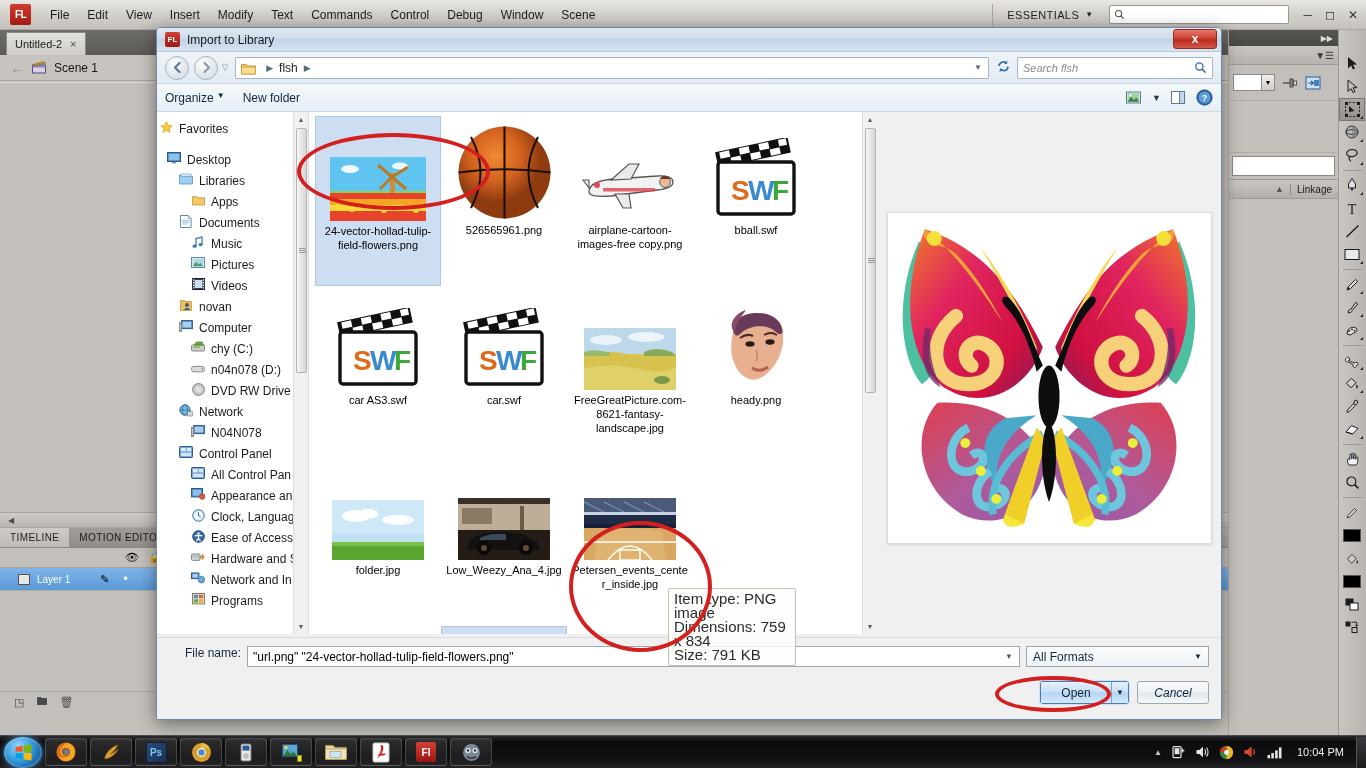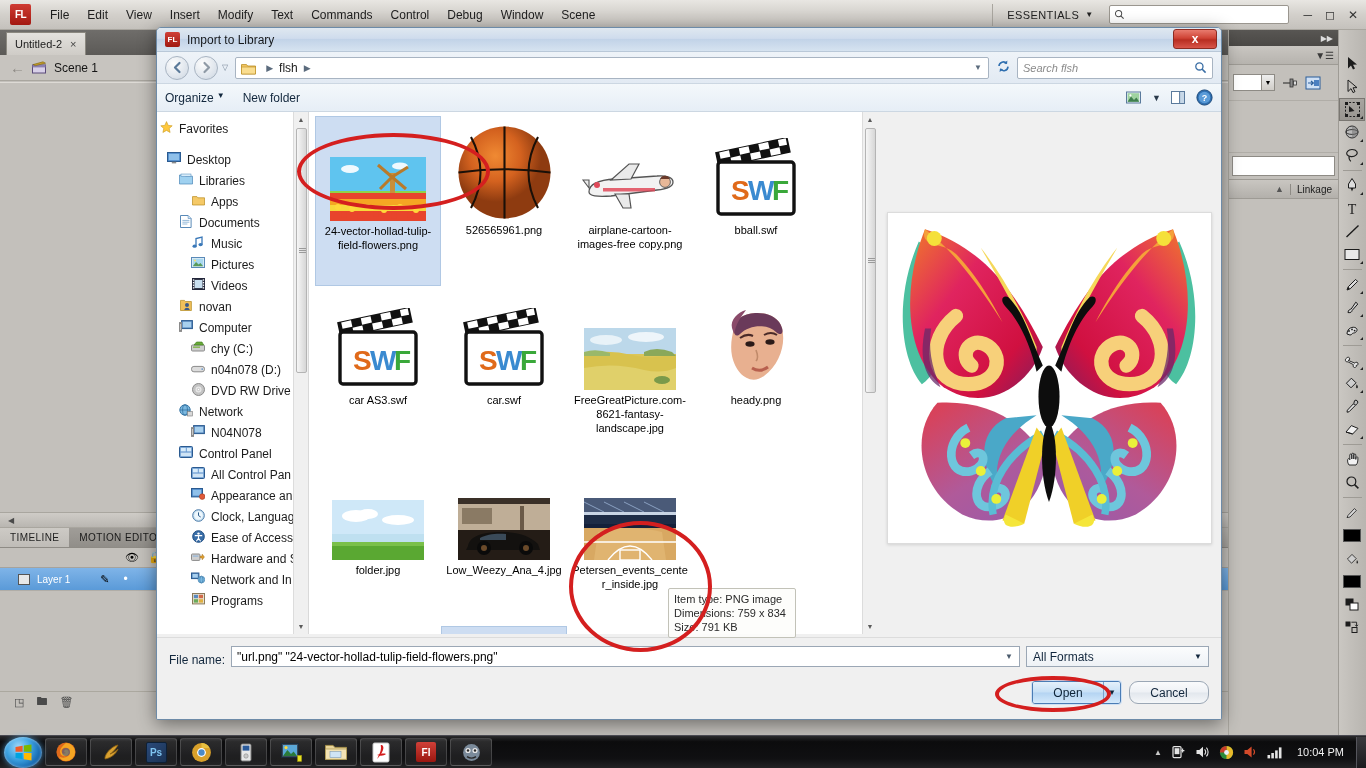--- a/index.html
+++ b/index.html
@@ -323,21 +323,21 @@
   .preview-card {
     width: 325px; height: 332px; background: #fff;
     border: 1px solid #dcdcdc; box-shadow: 0 1px 3px rgba(0,0,0,0.13);
     display:flex; align-items:center; justify-content:center;
   }
 
   .dlg-footer {
     position: absolute; left: 0; bottom: 0; width: 100%; height: 82px;
     background: #f0f0f0; border-top: 1px solid #dcdcdc;
   }
-  .fn-row { display:flex; align-items:flex-end; padding: 8px 12px 4px 12px; gap: 6px;}
+  .fn-row { display:flex; align-items:flex-start; padding: 8px 12px 4px 12px; gap: 6px; margin-left: 16px;}
   .fn-label { font-size: 12px; color: #12273d; }
   .fn-input {
     flex: 1; height: 21px; background: #fff; border: 1px solid #9ba7b5;
     display: flex; align-items: center; padding: 0 5px; position: relative;
     font-size: 12px; color: #000;
   }
   .fn-input .cv { position:absolute; right: 6px; font-size: 8px; color:#4a5a6c;}
   .fmt-combo {
     width: 183px; height: 21px; background: linear-gradient(to bottom,#fbfcfd,#eef2f6);
     border: 1px solid #9ba7b5; display:flex; align-items:center;
@@ -354,32 +354,32 @@
     width: 70px; background: linear-gradient(to bottom,#e4f0fb 0%,#c7e0f6 48%,#b4d4f2 52%,#d4e9fb 100%);
     display:flex; align-items:center; justify-content:center;
     font-size: 12px; color: #0e2438;
   }
   .btn-open .split {
     width: 17px; border-left: 1px solid #7ba2cc;
     background: linear-gradient(to bottom,#e4f0fb 0%,#c7e0f6 48%,#b4d4f2 52%,#d4e9fb 100%);
     display:flex; align-items:center; justify-content:center; font-size: 8px; color:#0e2438;
   }
   .btn-cancel {
-    width: 80px; height: 23px; border: 1px solid #9ba7b5; border-radius: 9px;
+    width: 72px; height: 23px; border: 1px solid #9ba7b5; border-radius: 3px;
     background: linear-gradient(to bottom,#fafbfc 0%,#eef1f5 48%,#e2e7ed 52%,#f5f7f9 100%);
     display:flex; align-items:center; justify-content:center;
-    font-size: 12px; color: #12273d;
+    font-size: 12px; color: #12273d; font-style: italic;
   }
 
   
   .tooltip {
     position: absolute; left: 511px; top: 560px; width: 128px;
     background: rgba(252,252,250,0.82);
     border: 1px solid #c2c2b8; border-radius: 2px;
-    padding: 3px 5px; font-size: 11px; color: #2b2b2b; line-height: 14px;
+    padding: 3px 5px; font-size: 15px; color: #2b2b2b; line-height: 14px;
     z-index: 30;
   }
 
   
   .ellipse {
     position: absolute; border: 4px solid #d41f1f; border-radius: 50%;
     background: transparent; z-index: 40; pointer-events: none;
   }
 
   

